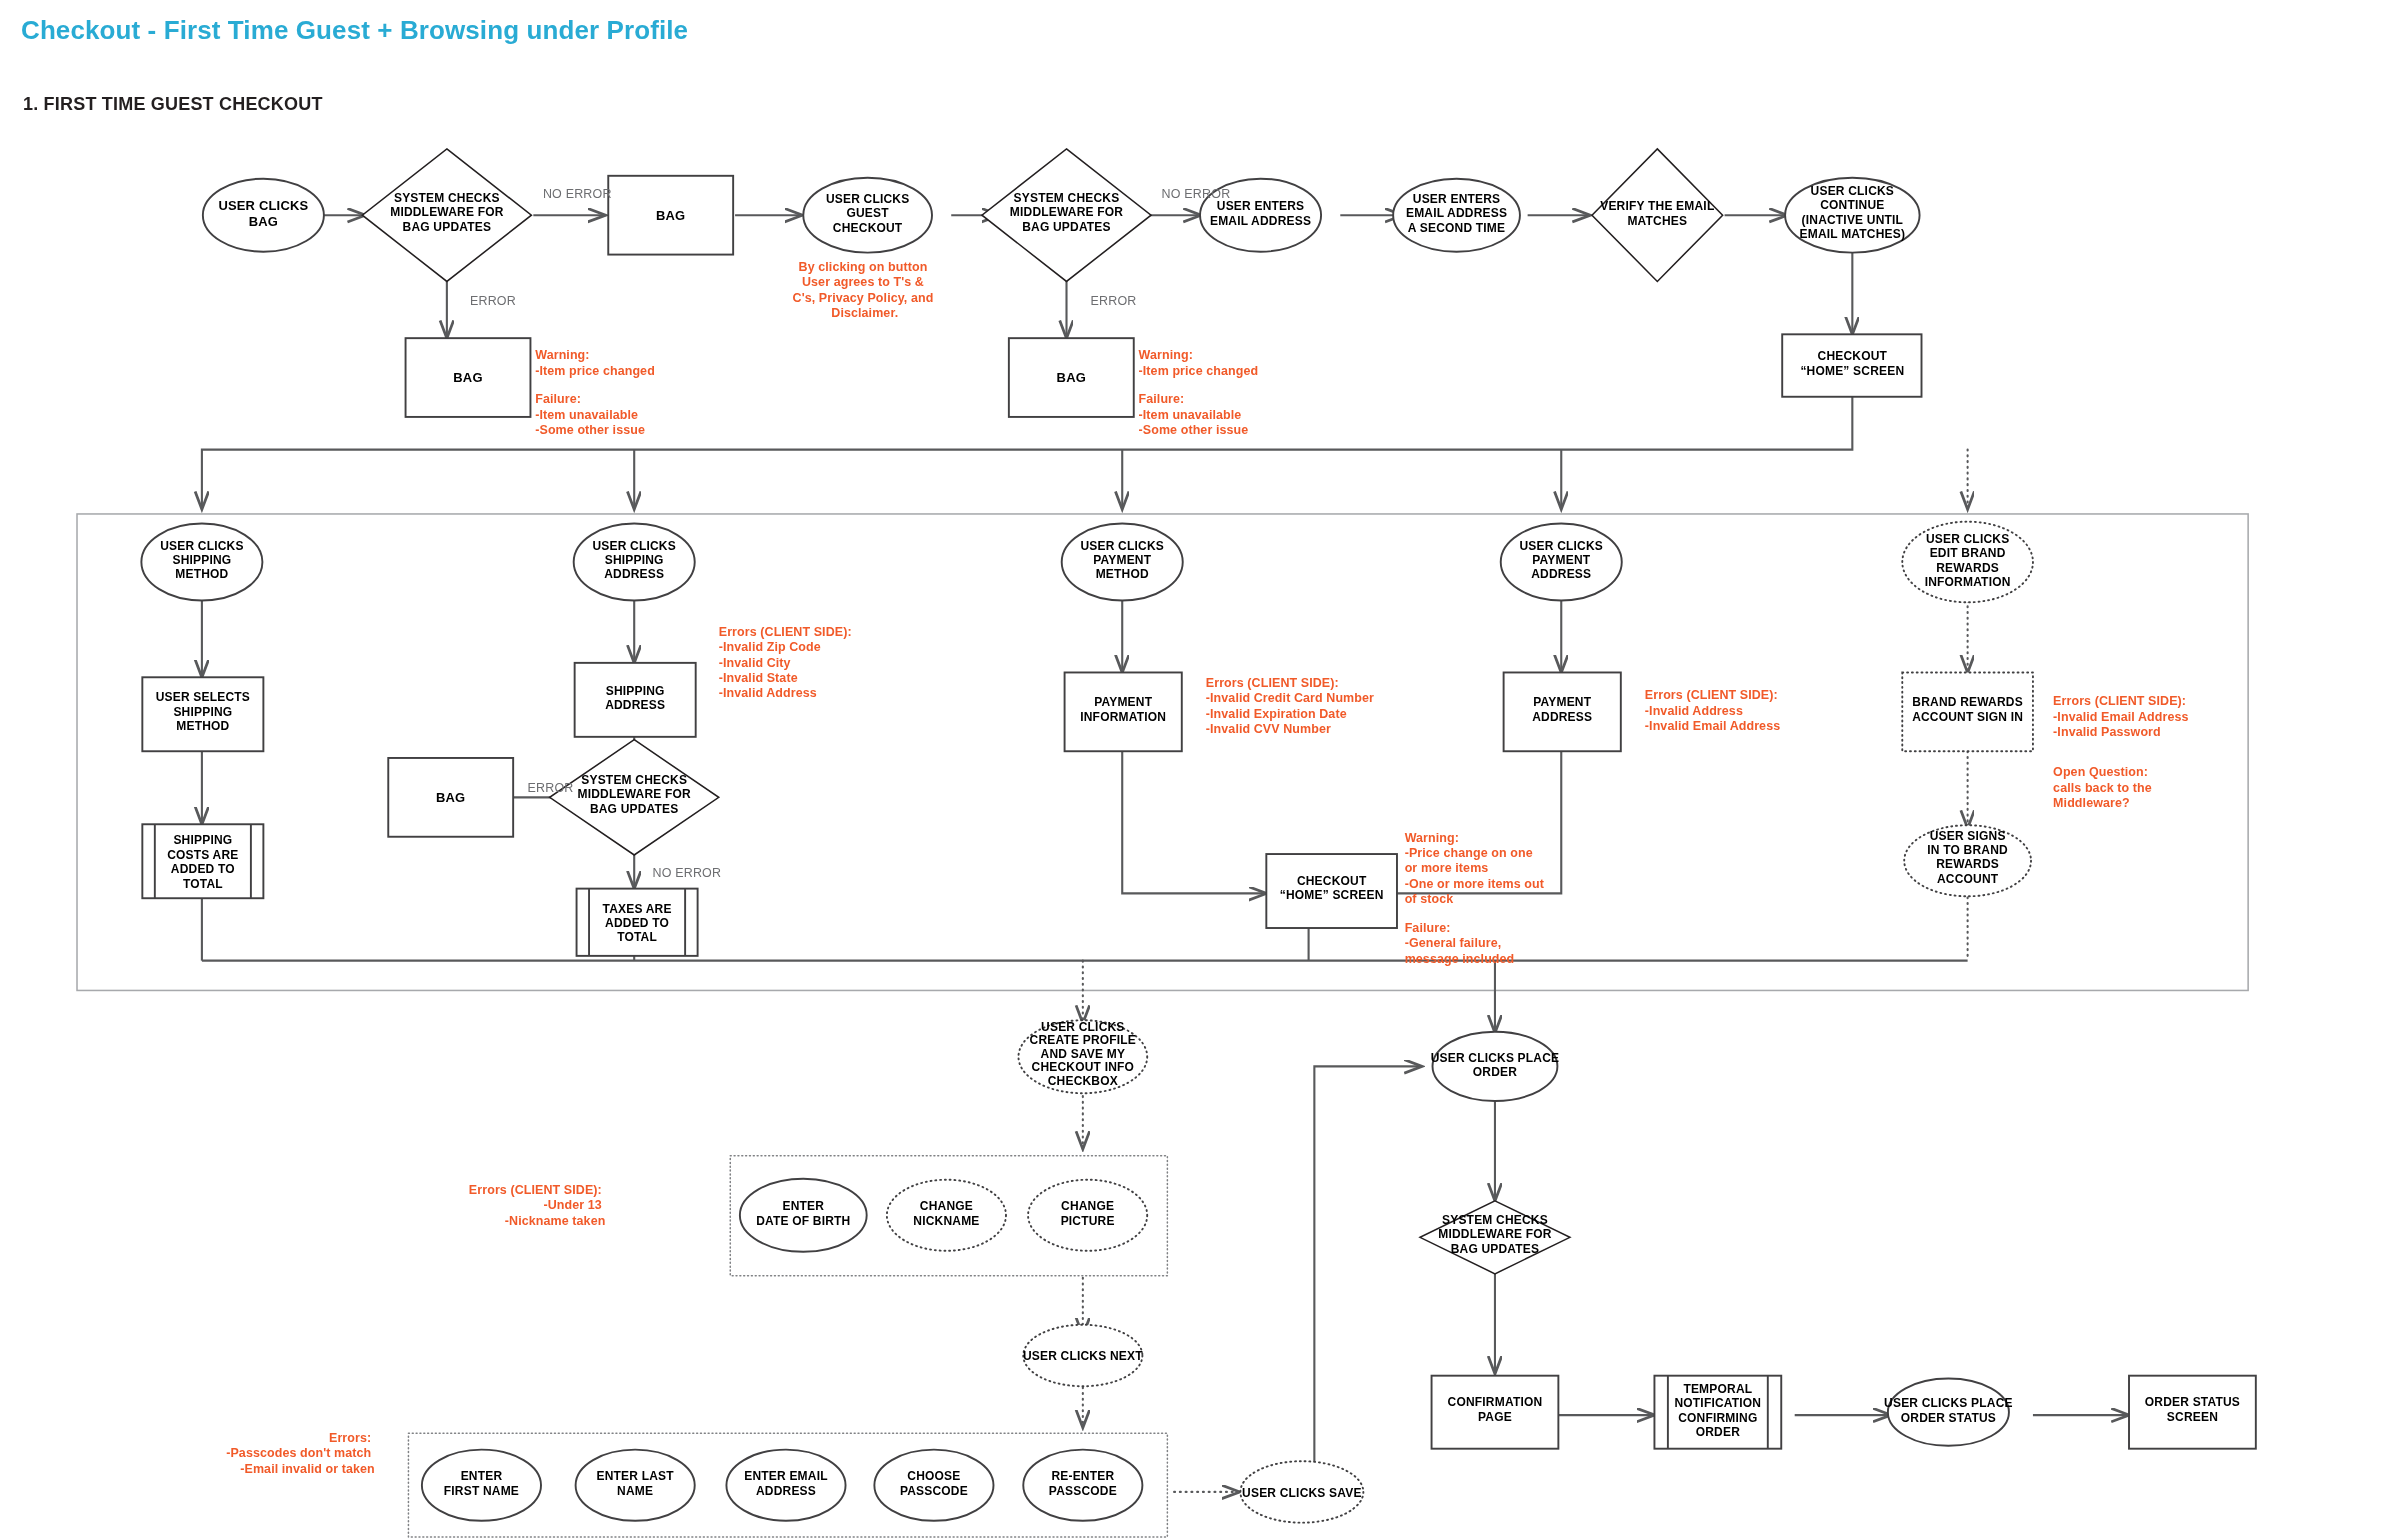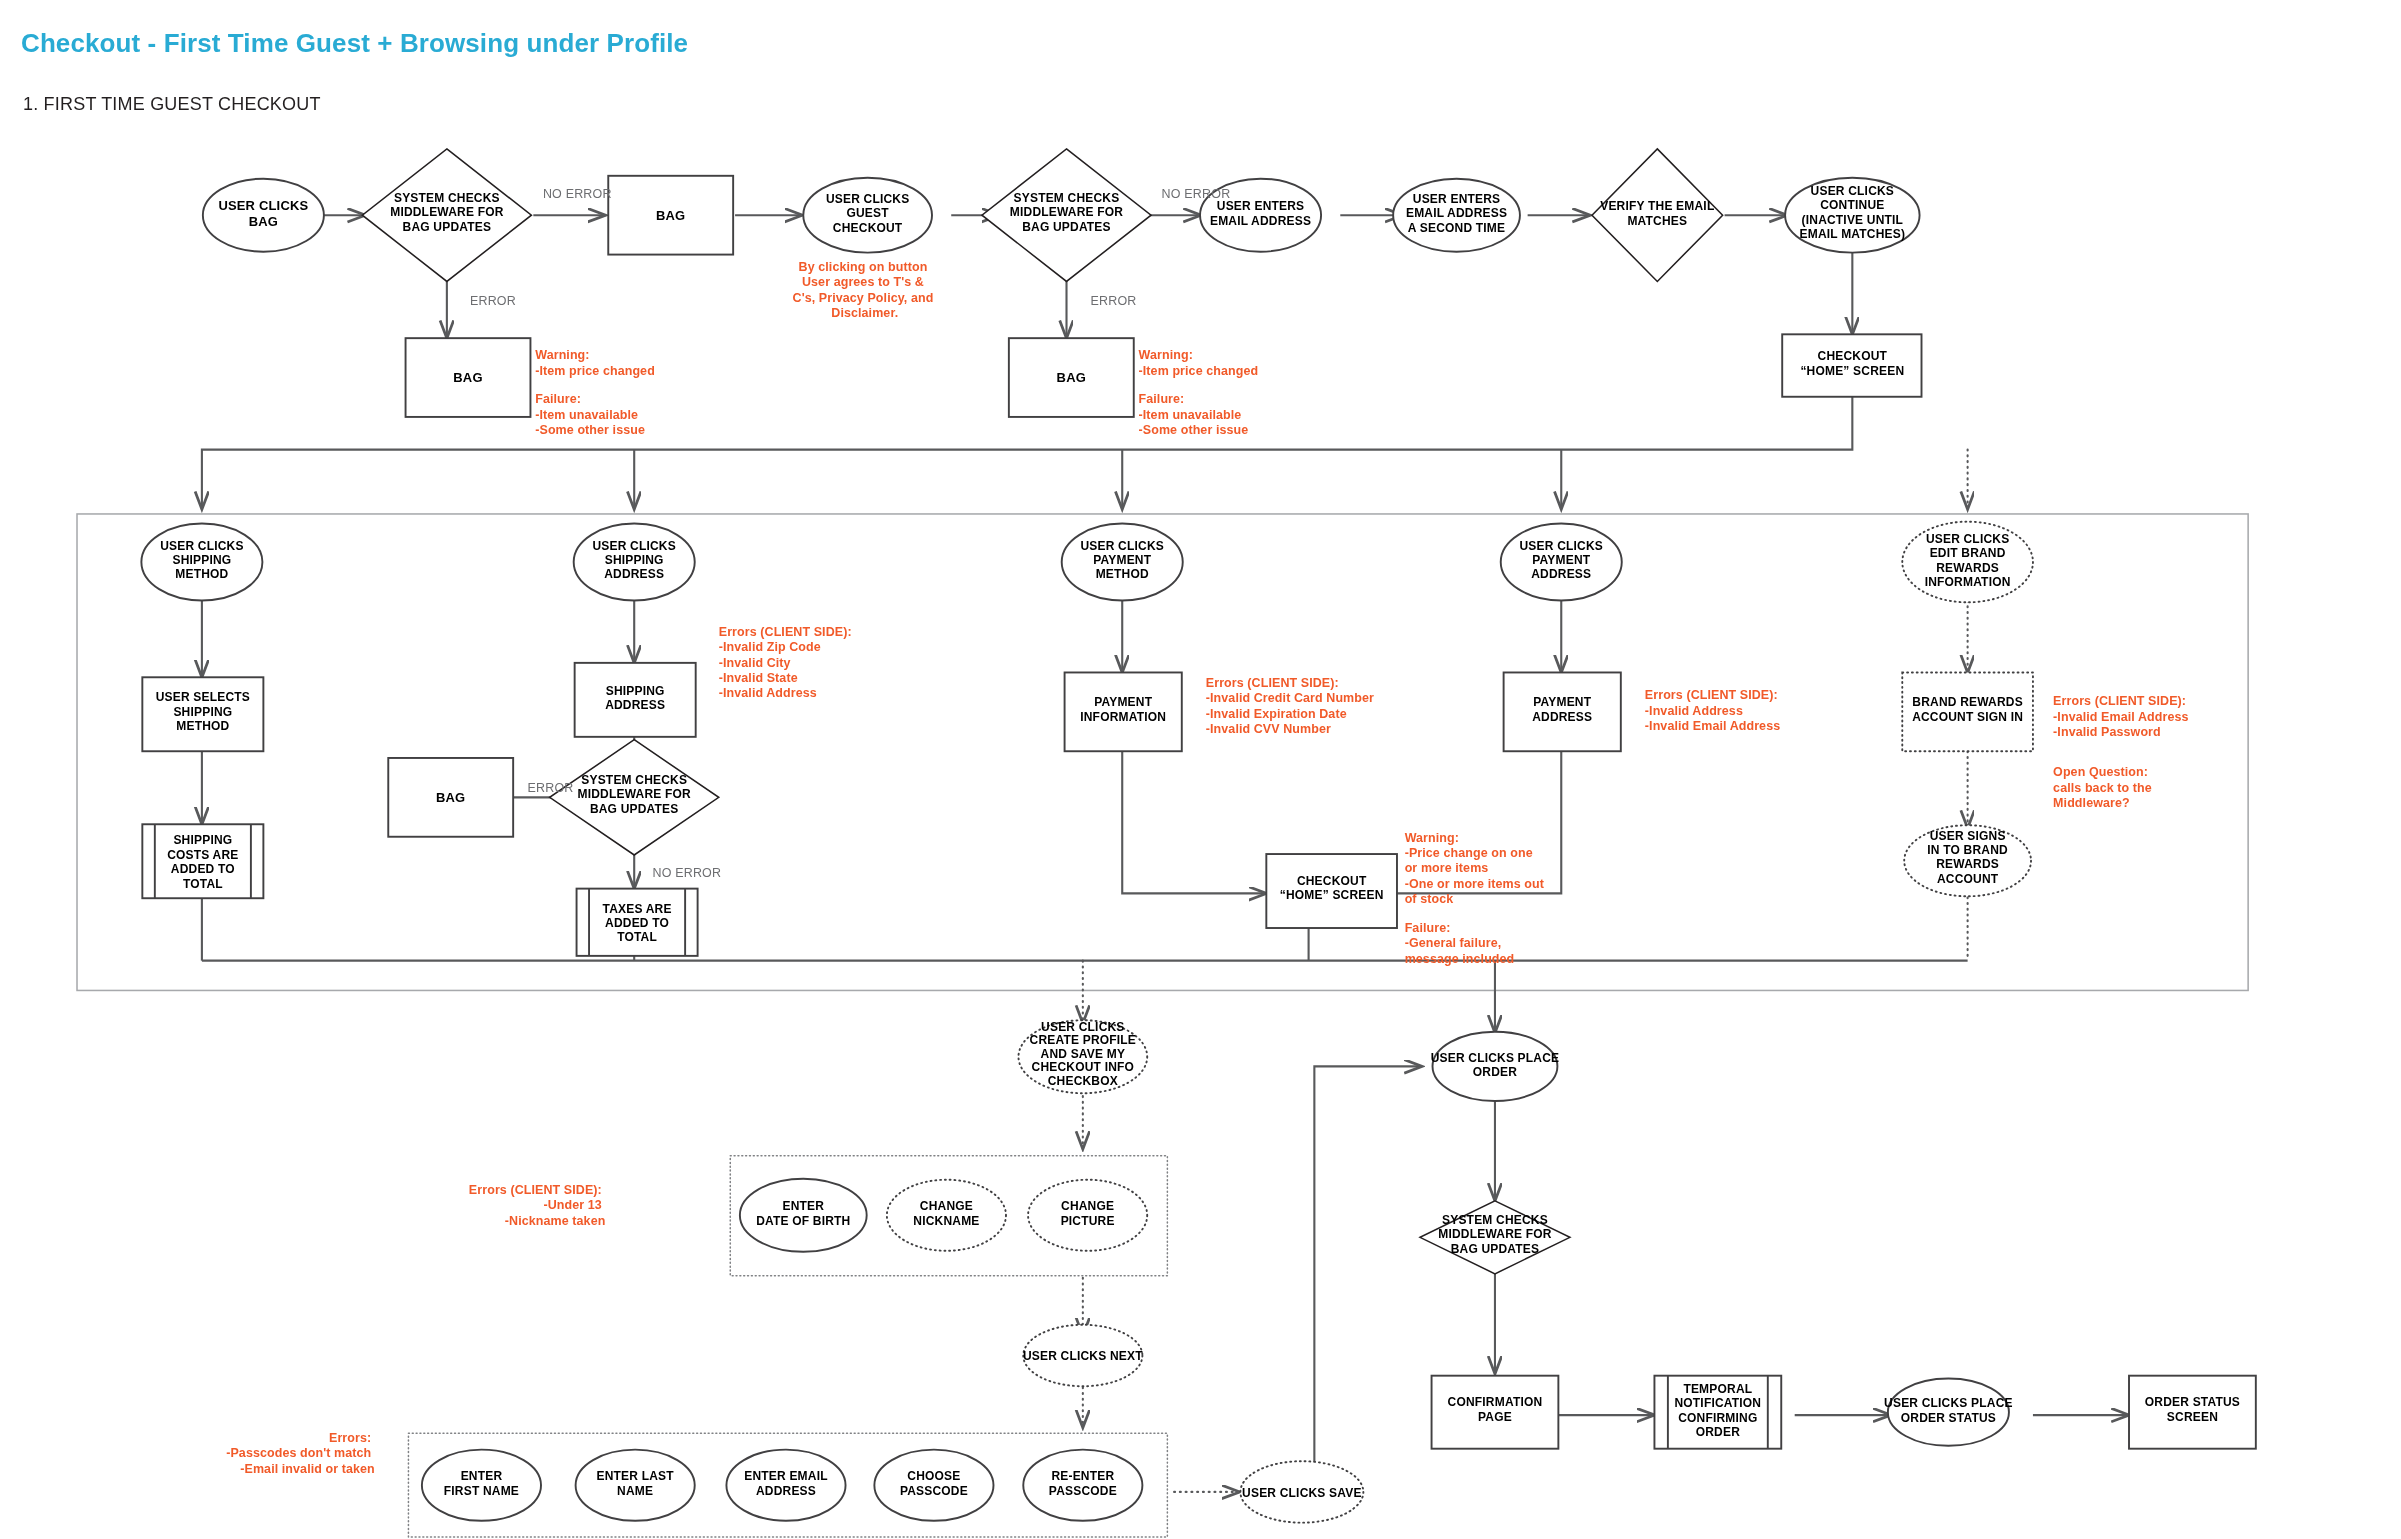--- a/index.html
+++ b/index.html
@@ -11,33 +11,33 @@
   body {
     width: 2402px;
     height: 1539px;
     font-family: "Liberation Sans", sans-serif;
     position: relative;
     overflow: hidden;
   }
   #page-title {
     position: absolute;
     left: 21px;
-    top: 28px;
+    top: 15px;
     font-size: 26px;
     font-weight: 700;
     color: #29abd4;
     letter-spacing: 0.1px;
     white-space: nowrap;
   }
   #section-title {
     position: absolute;
     left: 23px;
     top: 94px;
     font-size: 18px;
-    font-weight: 400;
+    font-weight: 700;
     color: #231f20;
     letter-spacing: 0.2px;
     white-space: nowrap;
   }
   #canvas {
     position: absolute;
     left: 0;
     top: 0;
     width: 2402px;
     height: 1539px;

